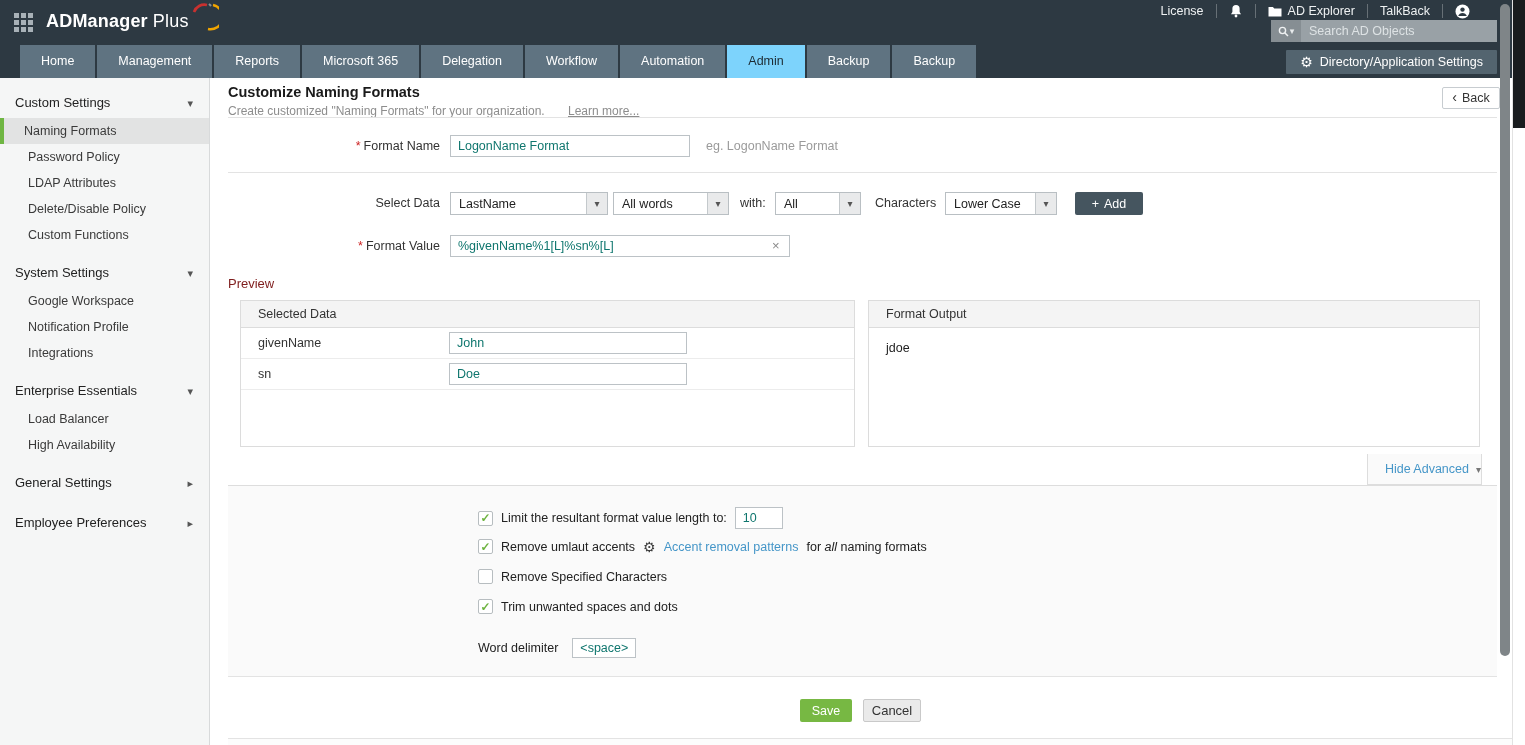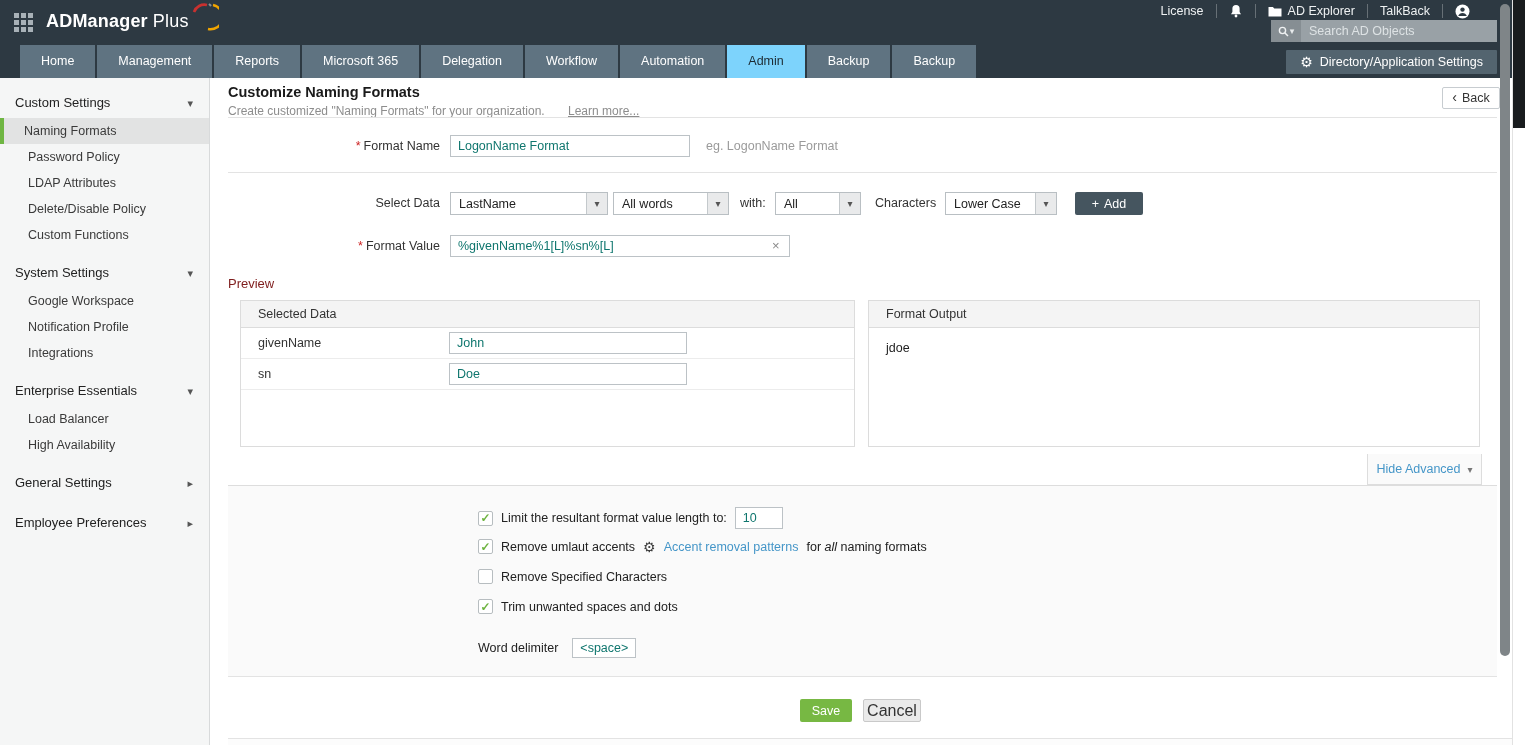--- a/index.html
+++ b/index.html
@@ -58,37 +58,37 @@
   .clearx { position:absolute; font-size:13px; color:#8a8a8a; cursor:pointer; }
 
   .prevhead { position:absolute; left:18px; top:198px; font-weight:normal; font-size:13px; color:#7f1d1d; }
   .panel { position:absolute; top:222px; height:147px; border:1px solid #dcdcdc; background:#fff; }
   .panel .phead { height:27px; line-height:27px; background:#f4f4f4; border-bottom:1px solid #dcdcdc; padding-left:17px; font-size:12.5px; color:#333; }
   .prow { position:relative; height:31px; border-bottom:1px solid #ececec; }
   .prow .attr { position:absolute; left:17px; top:8px; font-size:12.5px; color:#333; }
   .prow input { position:absolute; left:208px; top:4px; width:238px; }
   .outval { padding:13px 17px; font-size:12.5px; color:#222; }
 
-  .hideadv { position:absolute; left:1157px; top:376px; width:115px; height:31px; background:#fafafa; border:1px solid #ddd; border-top:none; display:flex; align-items:center; justify-content:center; gap:7px; cursor:pointer; z-index:2; }
+  .hideadv { position:absolute; left:1157px; top:376px; width:115px; height:31px; background:#fafafa; border:1px solid #ddd; border-top:none; display:flex; align-items:center; justify-content:flex-end; gap:7px; cursor:pointer; z-index:2; }
   .hideadv .t { color:#4596c8; font-size:12.5px; }
   .hideadv .c { color:#777; font-size:10px; }
   .advzone { position:absolute; left:18px; top:407px; width:1269px; height:191px; background:#fafafa; }
 
   .cbrow { position:absolute; display:flex; align-items:center; gap:8px; font-size:12.5px; color:#222; }
   .cb { width:15px; height:15px; border:1px solid #b7bdc0; background:#fff; border-radius:2px; display:flex; align-items:center; justify-content:center; cursor:pointer; }
   .cb i { font-style:normal; color:#6db33f; font-size:12px; font-weight:bold; line-height:1; }
   .cb[data-checked="false"] i { visibility:hidden; }
   .cbrow .gear { color:#3c3c3c; font-size:14px; line-height:1; }
   .cbrow a { color:#4596c8; text-decoration:none; cursor:pointer; }
   .cbrow .it { font-style:italic; }
   .num-in { width:48px; }
   .delim-in { width:64px; }
 
   .savebtn { position:absolute; left:590px; top:621px; width:52px; height:23px; background:#77b843; border:none; border-radius:2px; color:#fff; font-size:12.5px; font-family:"Liberation Sans",sans-serif; cursor:pointer; }
-  .cancelbtn { position:absolute; left:653px; top:621px; width:58px; height:23px; background:#eaeaea; border:1px solid #c9c9c9; border-radius:2px; color:#333; font-size:16px; font-family:"Liberation Sans",sans-serif; cursor:pointer; }
+  .cancelbtn { position:absolute; left:653px; top:621px; width:58px; height:23px; background:#eaeaea; border:1px solid #c9c9c9; border-radius:2px; color:#333; font-size:13px; font-family:"Liberation Sans",sans-serif; cursor:pointer; }
   .nextpanel { position:absolute; left:18px; top:660px; width:1284px; height:7px; background:#fcfcfc; border-top:1px solid #e3e3e3; }
 
   
   .scroll-thumb { position:absolute; left:1500px; top:4px; width:10px; height:652px; background:#7f8588; border-radius:5px; z-index:9; cursor:pointer; }
   .outer-strip { position:absolute; left:1512px; top:0; width:13px; height:745px; background:#fff; border-left:1px solid #e2e2e2; z-index:8; }
   .outer-strip .dark { position:absolute; left:0; top:0; width:13px; height:128px; background:#191c1e; }
 
   svg { display:block; }
 </style>
 </head>

